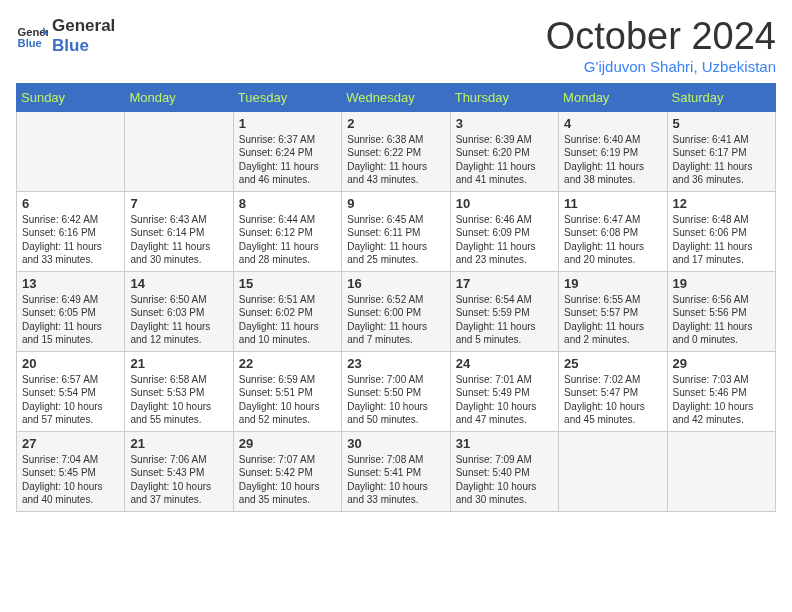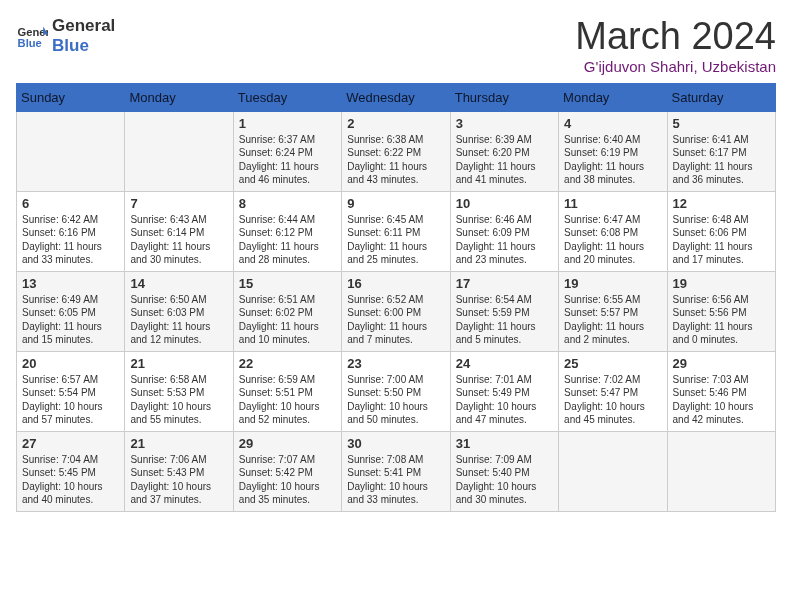--- a/index.html
+++ b/index.html
@@ -30,30 +30,30 @@
       text-align: right;
     }
     .month-title {
       font-size: 38px;
       font-weight: 300;
       color: #333;
       line-height: 1.1;
     }
     .subtitle {
       font-size: 15px;
-      color: #701a75;
+      color: #3b82f6;
     }
     .calendar {
       width: 100%;
       border-collapse: collapse;
       font-size: 11px;
     }
     .calendar thead th {
       background: #3a6fc4;
-      color: #0f172a;
+      color: #bef264;
       padding: 6px 4px;
       text-align: left;
       font-size: 13px;
       font-weight: normal;
       border: 1px solid #3a6fc4;
     }
     .calendar tbody td {
       vertical-align: top;
       padding: 4px 5px;
       border: 1px solid #ccc;
@@ -89,21 +89,21 @@
       <text x="2" y="20" font-size="14" font-weight="bold" fill="#333">General</text>
       <text x="2" y="34" font-size="14" font-weight="bold" fill="#3a6fc4">Blue</text>
       <polygon points="34,8 40,18 34,18" fill="#3a6fc4"></polygon>
     </svg>
     <div>
       <div style="font-size:17px;font-weight:bold;color:#333;line-height:1.15;">General</div>
       <div style="font-size:17px;font-weight:bold;color:#3a6fc4;line-height:1.15;">Blue</div>
     </div>
   </div>
   <div class="title-block">
-    <div class="month-title">March 2024</div>
+    <div class="month-title">October 2024</div>
     <div class="subtitle">G'ijduvon Shahri, Uzbekistan</div>
   </div>
 </div>
 
 <table class="calendar">
   <thead>
     <tr id="dow-row">
     <th>Sunday</th>
         <th>Monday</th>
         <th>Tuesday</th>

